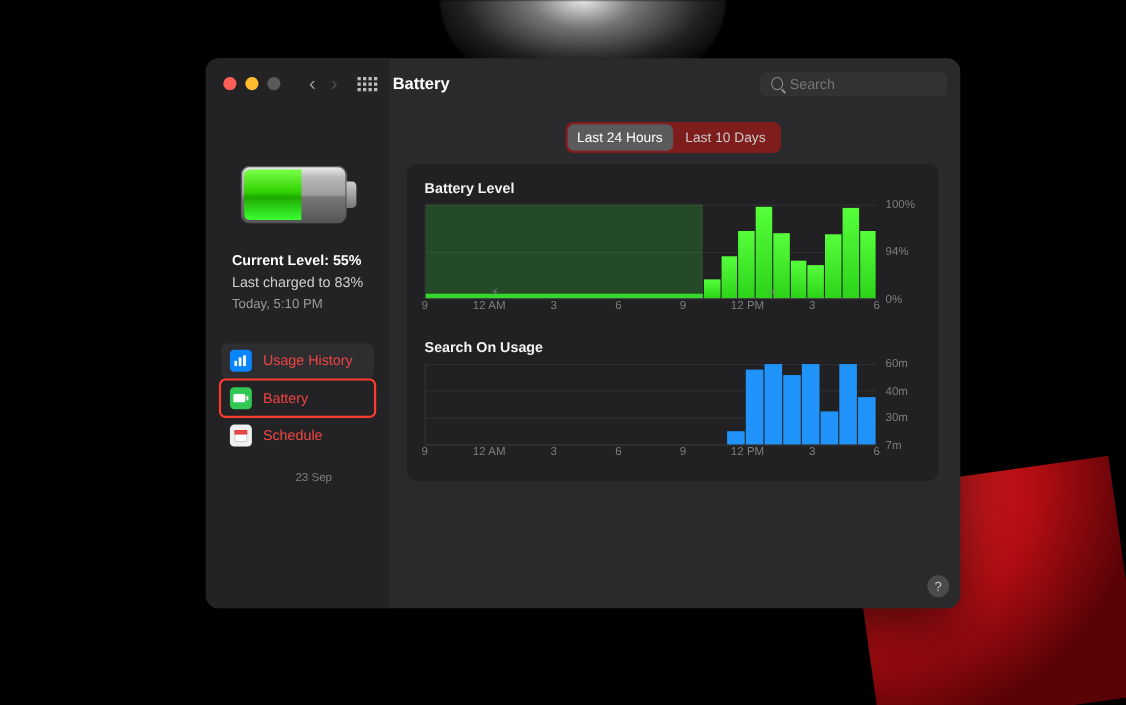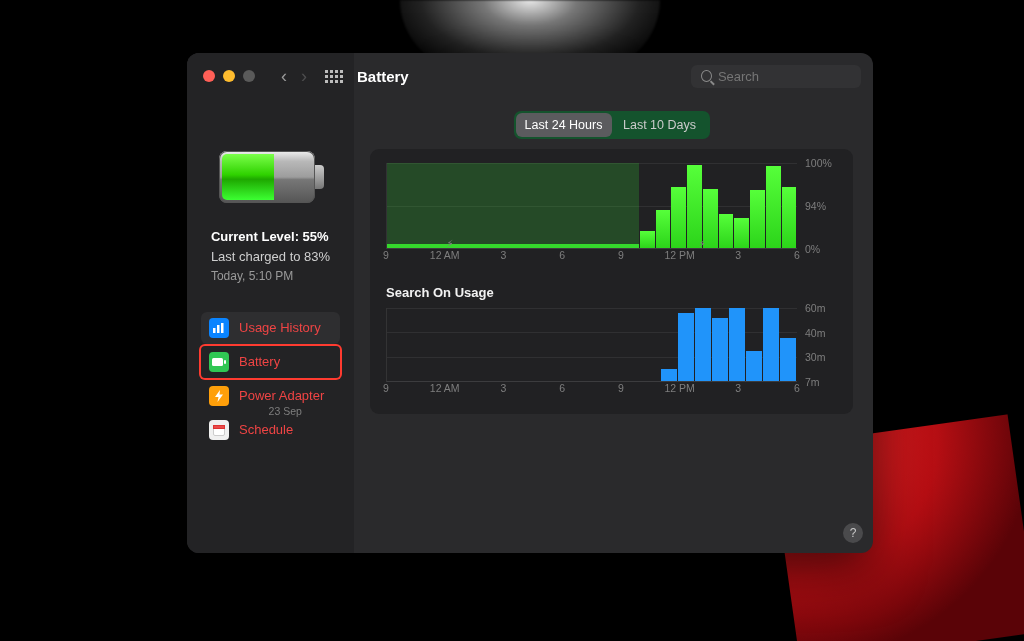--- a/index.html
+++ b/index.html
@@ -67,21 +67,21 @@
     .menu { width:100%; margin-top:26px; display:flex; flex-direction:column; gap:2px;}
     .mi { display:flex; align-items:center; gap:10px; padding:6px 8px; border-radius:6px; font-size:13px; color:#ef4444; position:relative;}
     .mi:hover, .mi.hover { background:rgba(255,255,255,0.05); }
     .mi.selected { box-shadow: 0 0 0 2px #ff3b30; border-radius:4px; }
     .mi .ic { width:20px; height:20px; border-radius:4px; display:flex; align-items:center; justify-content:center; font-size:11px; color:#fff; }
     .ic-blue{background:#0a84ff;} .ic-green{background:#30c754;} .ic-orange{background:#ff9f0a;} .ic-white{background:#f0f0f0;}
     .ic-white svg{stroke:#d33;}
 
     
     .main { flex:1; padding:58px 20px 14px 16px; position:relative; }
-    .seg { margin:0 auto 10px auto; width:196px; display:flex; background:#14532d; border-radius:7px; padding:2px;}
+    .seg { margin:0 auto 10px auto; width:196px; display:flex; background:#7f1d1d; border-radius:7px; padding:2px;}
     .seg div{ flex:1; text-align:center; font-size:12.5px; padding:5px 0; color:#ccc; border-radius:6px;}
     .seg .on{ background:#5b5b5e; color:#fff;}
 
     .panel { background:#212123; border-radius:9px; padding:14px 16px 10px 16px; }
     .pt { font-size:13px; font-weight:600; color:#f2f2f2; margin-bottom:8px;}
     .chart { position:relative; height:108px; margin-right:40px; }
     .chart2 { height:96px; }
     .plot { position:absolute; left:0; right:0; top:0; bottom:22px; border-left:1px solid rgba(255,255,255,0.08); border-bottom:1px solid rgba(255,255,255,0.12);}
     .gridlines div{position:absolute;left:0;right:0;height:1px;background:rgba(255,255,255,0.07);}
     .yax { position:absolute; right:-40px; top:0; bottom:22px; width:36px; color:#7e7e7e; font-size:10.5px; }
@@ -166,48 +166,41 @@
       <div class="mi selected">
         <div class="ic ic-green">
           <svg width="14" height="8" viewBox="0 0 14 8" fill="none">
               <rect x="0" y="0" width="11" height="8" rx="1.5" fill="#fff"></rect>
               <rect x="12" y="2" width="2" height="4" rx="1" fill="#fff"></rect>
             </svg>
         </div>
         <span>Battery</span>
       </div>
       <div class="mi">
-        <div class="ic ic-orange">
-          <svg width="10" height="12" viewBox="0 0 10 12">
-              <path d="M6 0 L1 7 L4.5 7 L3.5 12 L9 4.5 L5.5 4.5 Z" fill="#fff"></path>
-            </svg>
-        </div>
-        <span>Power Adapter</span>
-      </div>
-      <div class="mi">
         <div class="ic ic-white">
           <svg width="12" height="12" viewBox="0 0 12 12">
               <rect x="0.5" y="1.5" width="11" height="10" rx="1.5" fill="#fff" stroke="#ccc"></rect>
               <rect x="0.5" y="1.5" width="11" height="3" fill="#ea4b4b"></rect>
             </svg>
         </div>
         <span>Schedule</span>
       </div>
     </div>
   </div>
 
   <div class="main">
 
     <div class="seg">
       <div class="on">Last 24 Hours</div>
       <div>Last 10 Days</div>
     </div>
 
     <div class="panel">
 
+      <div class="pt">Battery Level</div>
       <div class="chart">
         <div class="plot">
           <div class="gridlines">
             <div style="top:0%"></div>
               <div style="top:50%"></div>
           </div>
           <div id="bl-fill" class="green-fill" style="position: absolute; left: 0px; width: 61.5385%;"></div>
           <div id="bl-bars" class="bars">
               <div class="b green-bar" style="height: 0%;"></div>
               <div class="b green-bar" style="height: 0%;"></div>

